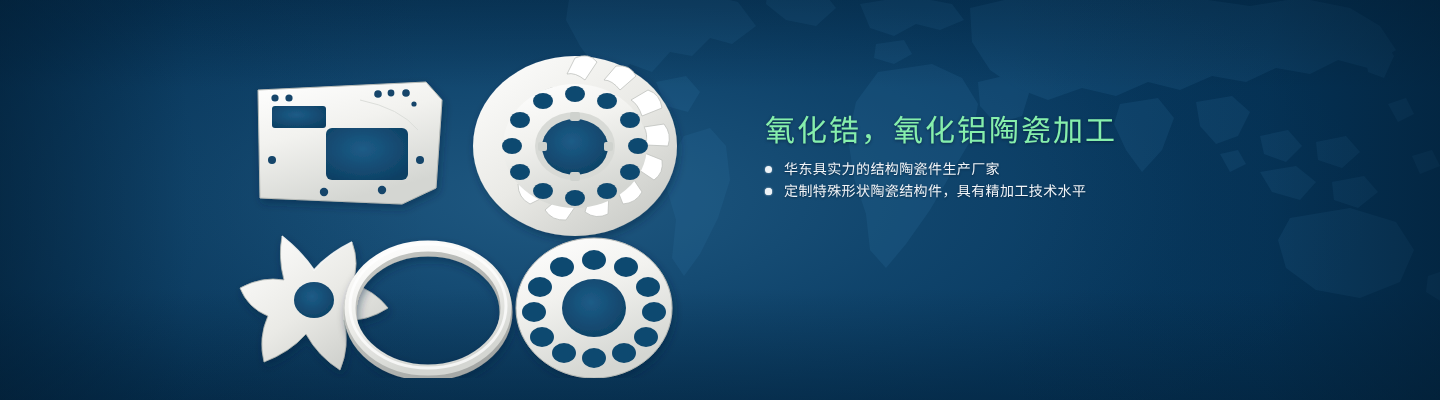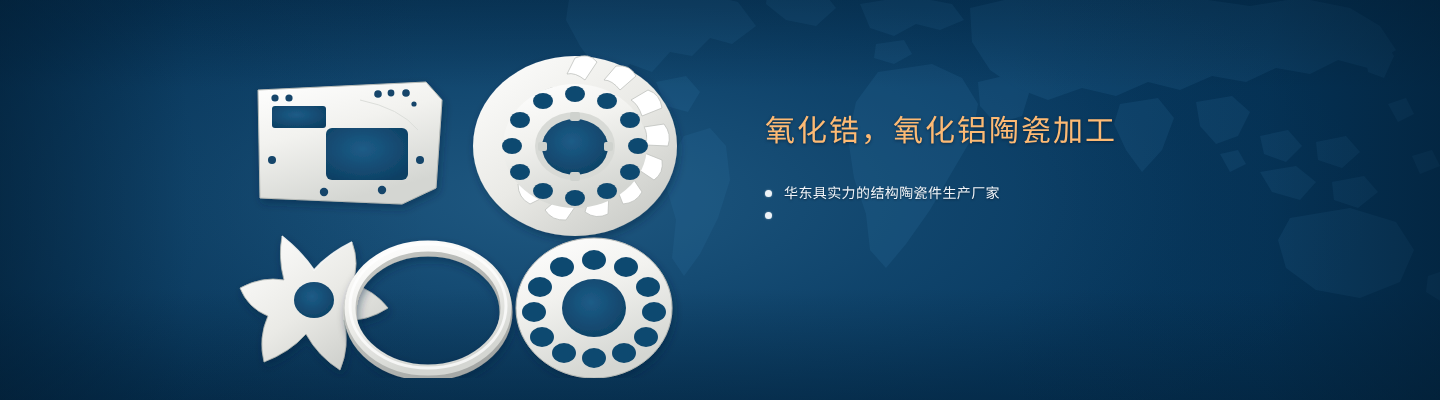--- a/index.html
+++ b/index.html
@@ -82,28 +82,28 @@
   
   .copy{
     position:absolute;
     left:765px; top:112px;
     width:600px;
   }
   .headline{
     font-size:30px;
     line-height:38px;
     letter-spacing:2px;
-    color:#fdba74;
+    color:#86efac;
     font-weight:400;
     white-space:nowrap;
     text-shadow:0 1px 3px rgba(0,16,34,.55);
   }
   .bullets{
     list-style:none;
-    margin-top:32px;
+    margin-top:8px;
   }
   .bullets li{
     position:relative;
     padding-left:19px;
     font-size:14px;
     line-height:22px;
     color:#f0f4f8;
     letter-spacing:.4px;
     white-space:nowrap;
     text-shadow:0 1px 2px rgba(0,16,34,.5);
@@ -309,16 +309,20 @@
     <h1 class="headline">氧化锆，氧化铝陶瓷加工</h1>
 
     <ul class="bullets">
       <li>
         <span class="dot"></span>
         <span>华东具实力的结构陶瓷件生产厂家</span>
       </li>
       <li>
         <span class="dot"></span>
       </li>
+      <li>
+        <span class="dot"></span>
+        <span>定制特殊形状陶瓷结构件，具有精加工技术水平</span>
+      </li>
     </ul>
   </div>
 
 </div>
 
 </body></html>

